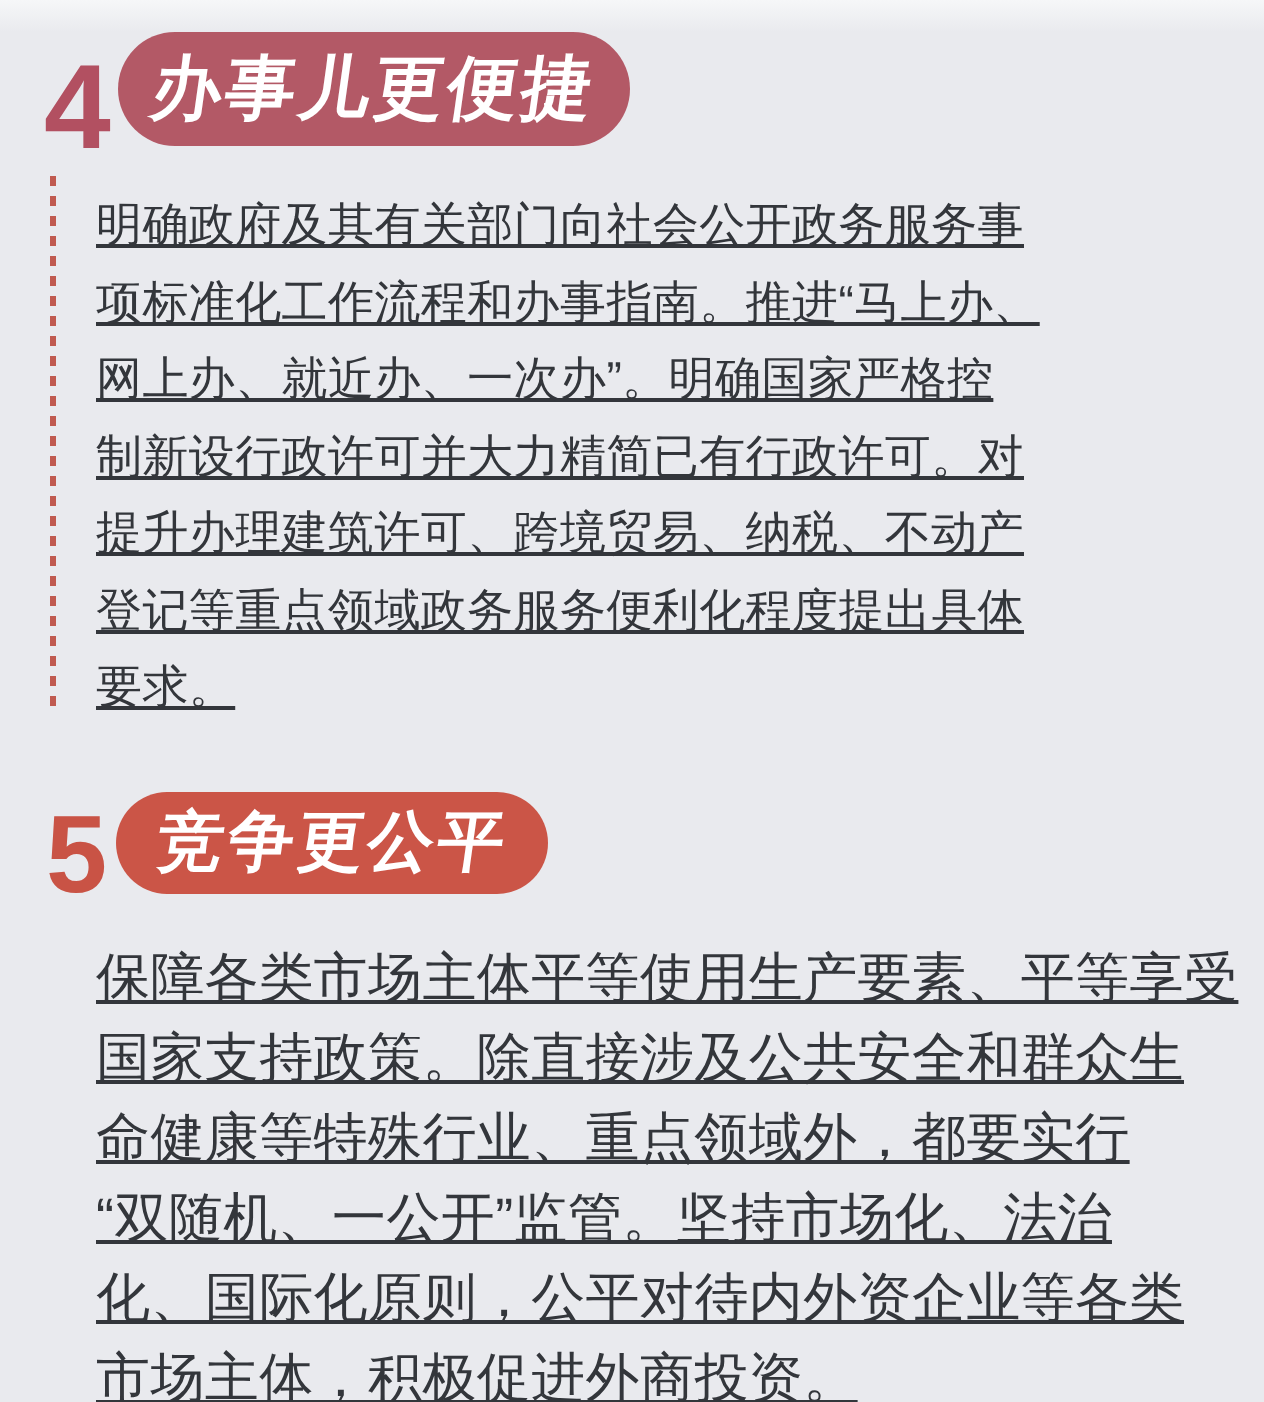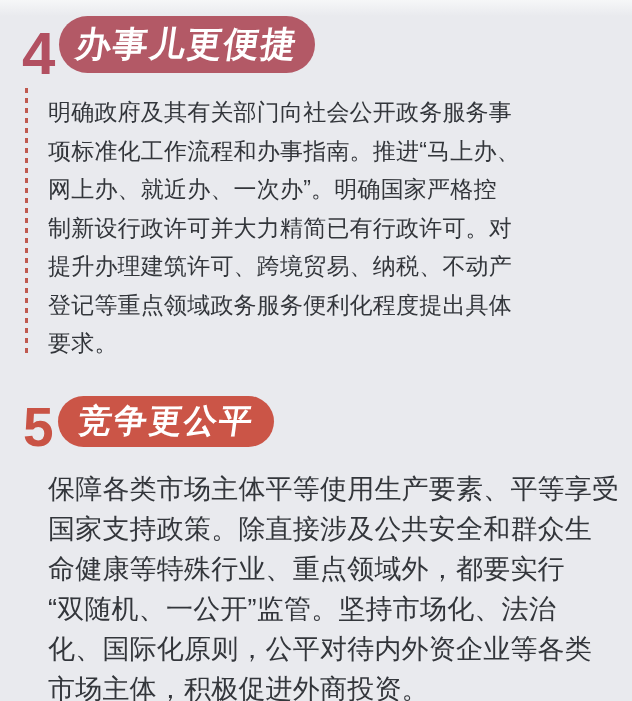--- a/index.html
+++ b/index.html
@@ -50,20 +50,21 @@
     position: absolute;
     left: 25px; top: 88px;
     width: 3px; height: 270px;
   }
   .body-text {
     position: absolute;
     left: 48px;
     color: #33363b;
     white-space: pre-line;
     letter-spacing: 0.2px;
+    text-decoration: underline;
   }
   #sec4-body {
     top: 93px;
     width: 545px;
     font-size: 23px;
     line-height: 38.5px;
   }
   #sec5-body {
     top: 469px;
     width: 575px;

